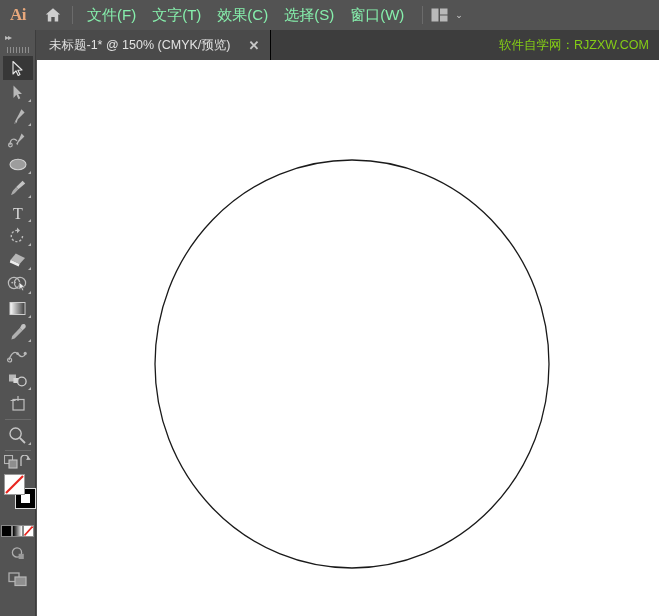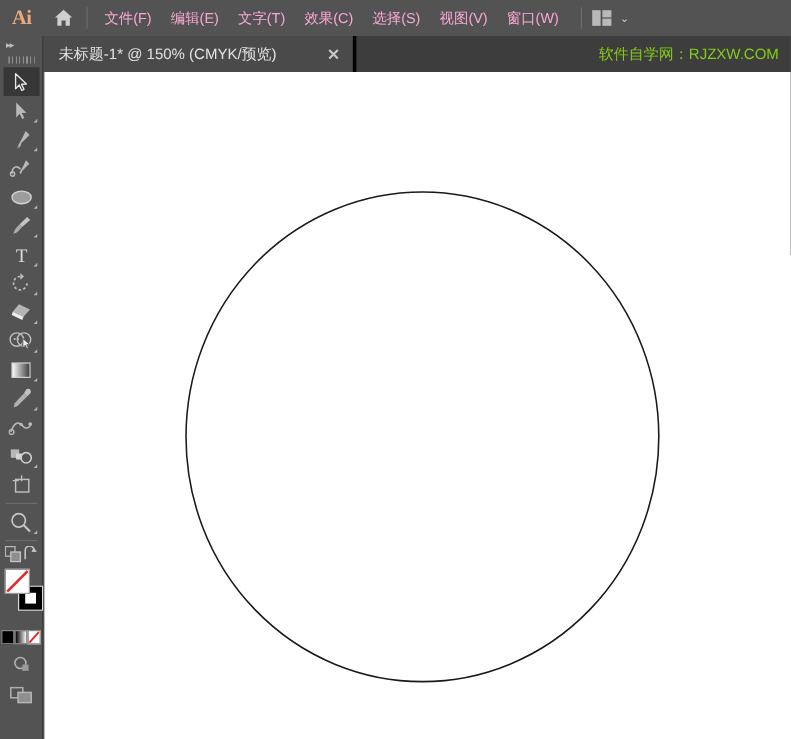--- a/index.html
+++ b/index.html
@@ -27,21 +27,21 @@
   }
   .home-btn {
     width: 34px; height: 30px;
     display: flex; align-items: center; justify-content: center;
   }
   .menu-div {
     width: 1px; height: 18px; background: #6b6b6b; margin: 0 6px 0 2px;
   }
   .menu-items { display: flex; align-items: center; height: 30px; }
   .menu-item {
-    color: #f9a8d4; font-size: 12px;
+    color: #86efac; font-size: 15px;
     padding: 0 8px; height: 30px;
     display: flex; align-items: center;
     white-space: nowrap;
     cursor: default;
   }
   .menu-div2 {
     width: 1px; height: 18px; background: #6b6b6b; margin: 0 8px 0 10px;
   }
   .ws-switch {
     display: flex; align-items: center; gap: 7px;
@@ -53,22 +53,21 @@
   
   .tabbar {
     position: absolute; left: 0; top: 30px; width: 659px; height: 30px;
     background: #3d3d3d;
   }
   .tab {
     position: absolute; left: 36px; top: 0; height: 30px;
     background: #4a4a4a;
     display: flex; align-items: center;
     padding: 0 0 0 13px;
-    border-right: 3px solid #000000;
-    gap: 24px;
+    border-right: 1px solid #000000;
   }
   .tab-title {
     color: #e2e2e2; font-size: 12.5px; white-space: nowrap;
   }
   .tab-close {
     color: #c8c8c8; font-size: 13px; margin: 0 11px 0 18px;
     line-height: 1; font-weight: bold;
   }
   .watermark {
     position: absolute; right: 10px; top: 0; height: 30px;
@@ -177,25 +176,23 @@
     <div class="home-btn">
       <svg width="18" height="18" viewBox="0 0 18 18">
         <path d="M9 2.2 L16.2 8.6 L14.2 8.6 L14.2 15.4 L10.7 15.4 L10.7 11 L7.3 11 L7.3 15.4 L3.8 15.4 L3.8 8.6 L1.8 8.6 Z" fill="#cfcfcf"></path>
       </svg>
     </div>
 
     <div class="menu-div"></div>
 
     <div class="menu-items">
       <div class="menu-item">文件(F)</div>
-      <div class="menu-item">编辑(E)</div>
       <div class="menu-item">文字(T)</div>
       <div class="menu-item">效果(C)</div>
       <div class="menu-item">选择(S)</div>
-      <div class="menu-item">视图(V)</div>
       <div class="menu-item">窗口(W)</div>
     </div>
 
     <div class="menu-div2"></div>
 
     <div class="ws-switch">
       <svg class="ws-grid" width="17" height="14" viewBox="0 0 17 14">
         <rect x="0.5" y="0.5" width="7" height="13" fill="#b9b9b9"></rect>
         <rect x="9" y="0.5" width="7.5" height="6" fill="#b9b9b9"></rect>
         <rect x="9" y="7.5" width="7.5" height="6" fill="#b9b9b9"></rect>

